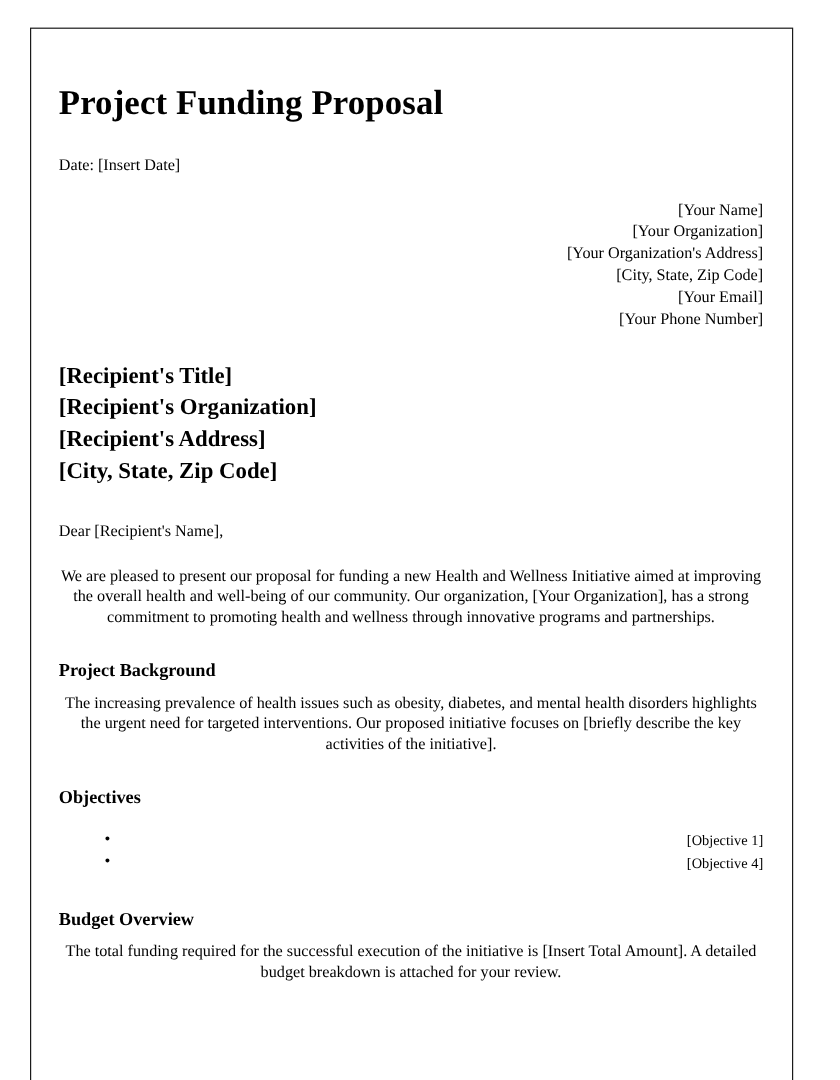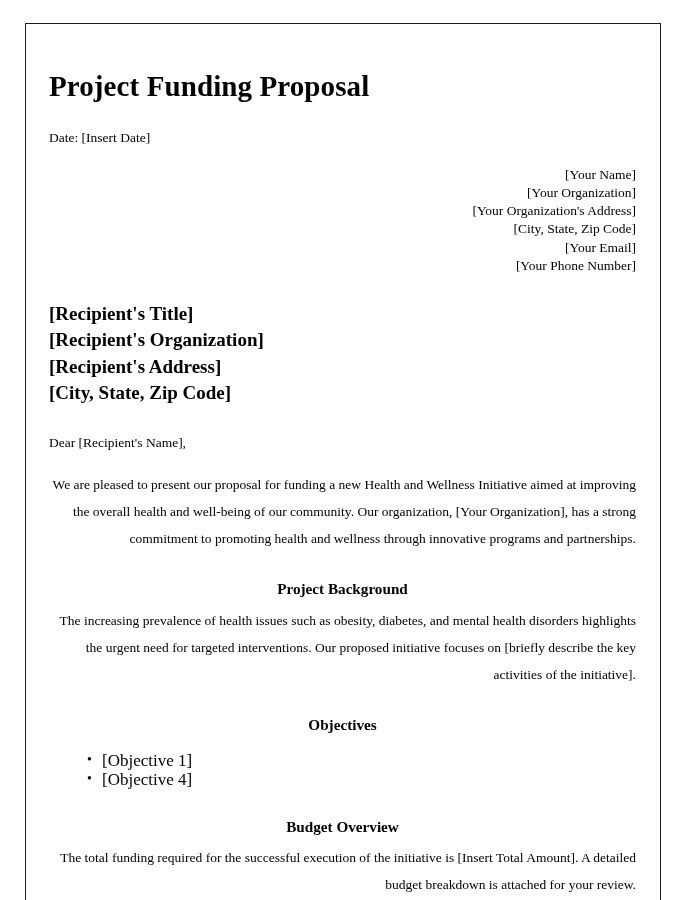--- a/index.html
+++ b/index.html
@@ -63,47 +63,47 @@
   }
 
   .salutation {
     font-size: 13.5px;
     line-height: 1.4;
     margin: 28px 0 0 0;
   }
 
   .body-para {
     font-size: 13.5px;
-    line-height: 27px;
+    line-height: 17px;
     margin: 18px 0 0 0;
-    text-align: right;
+    text-align: center;
   }
 
   .section-heading {
     font-size: 15.2px;
     font-weight: bold;
     line-height: 1.3;
     margin: 27px 0 0 0;
-    text-align: center;
   }
 
   .section-heading + .body-para {
     margin-top: 8px;
   }
 
   ul.objectives {
     margin: 16px 0 0 0;
     padding: 0 0 0 38px;
     list-style: none;
   }
   ul.objectives li {
-    font-size: 17px;
+    font-size: 12px;
     line-height: 19.5px;
     position: relative;
     padding-left: 15px;
+    text-align: right;
   }
   ul.objectives li::before {
     content: "\2022";
     position: absolute;
     left: 0;
     top: -1px;
     font-size: 14px;
   }
 </style>
 </head>

